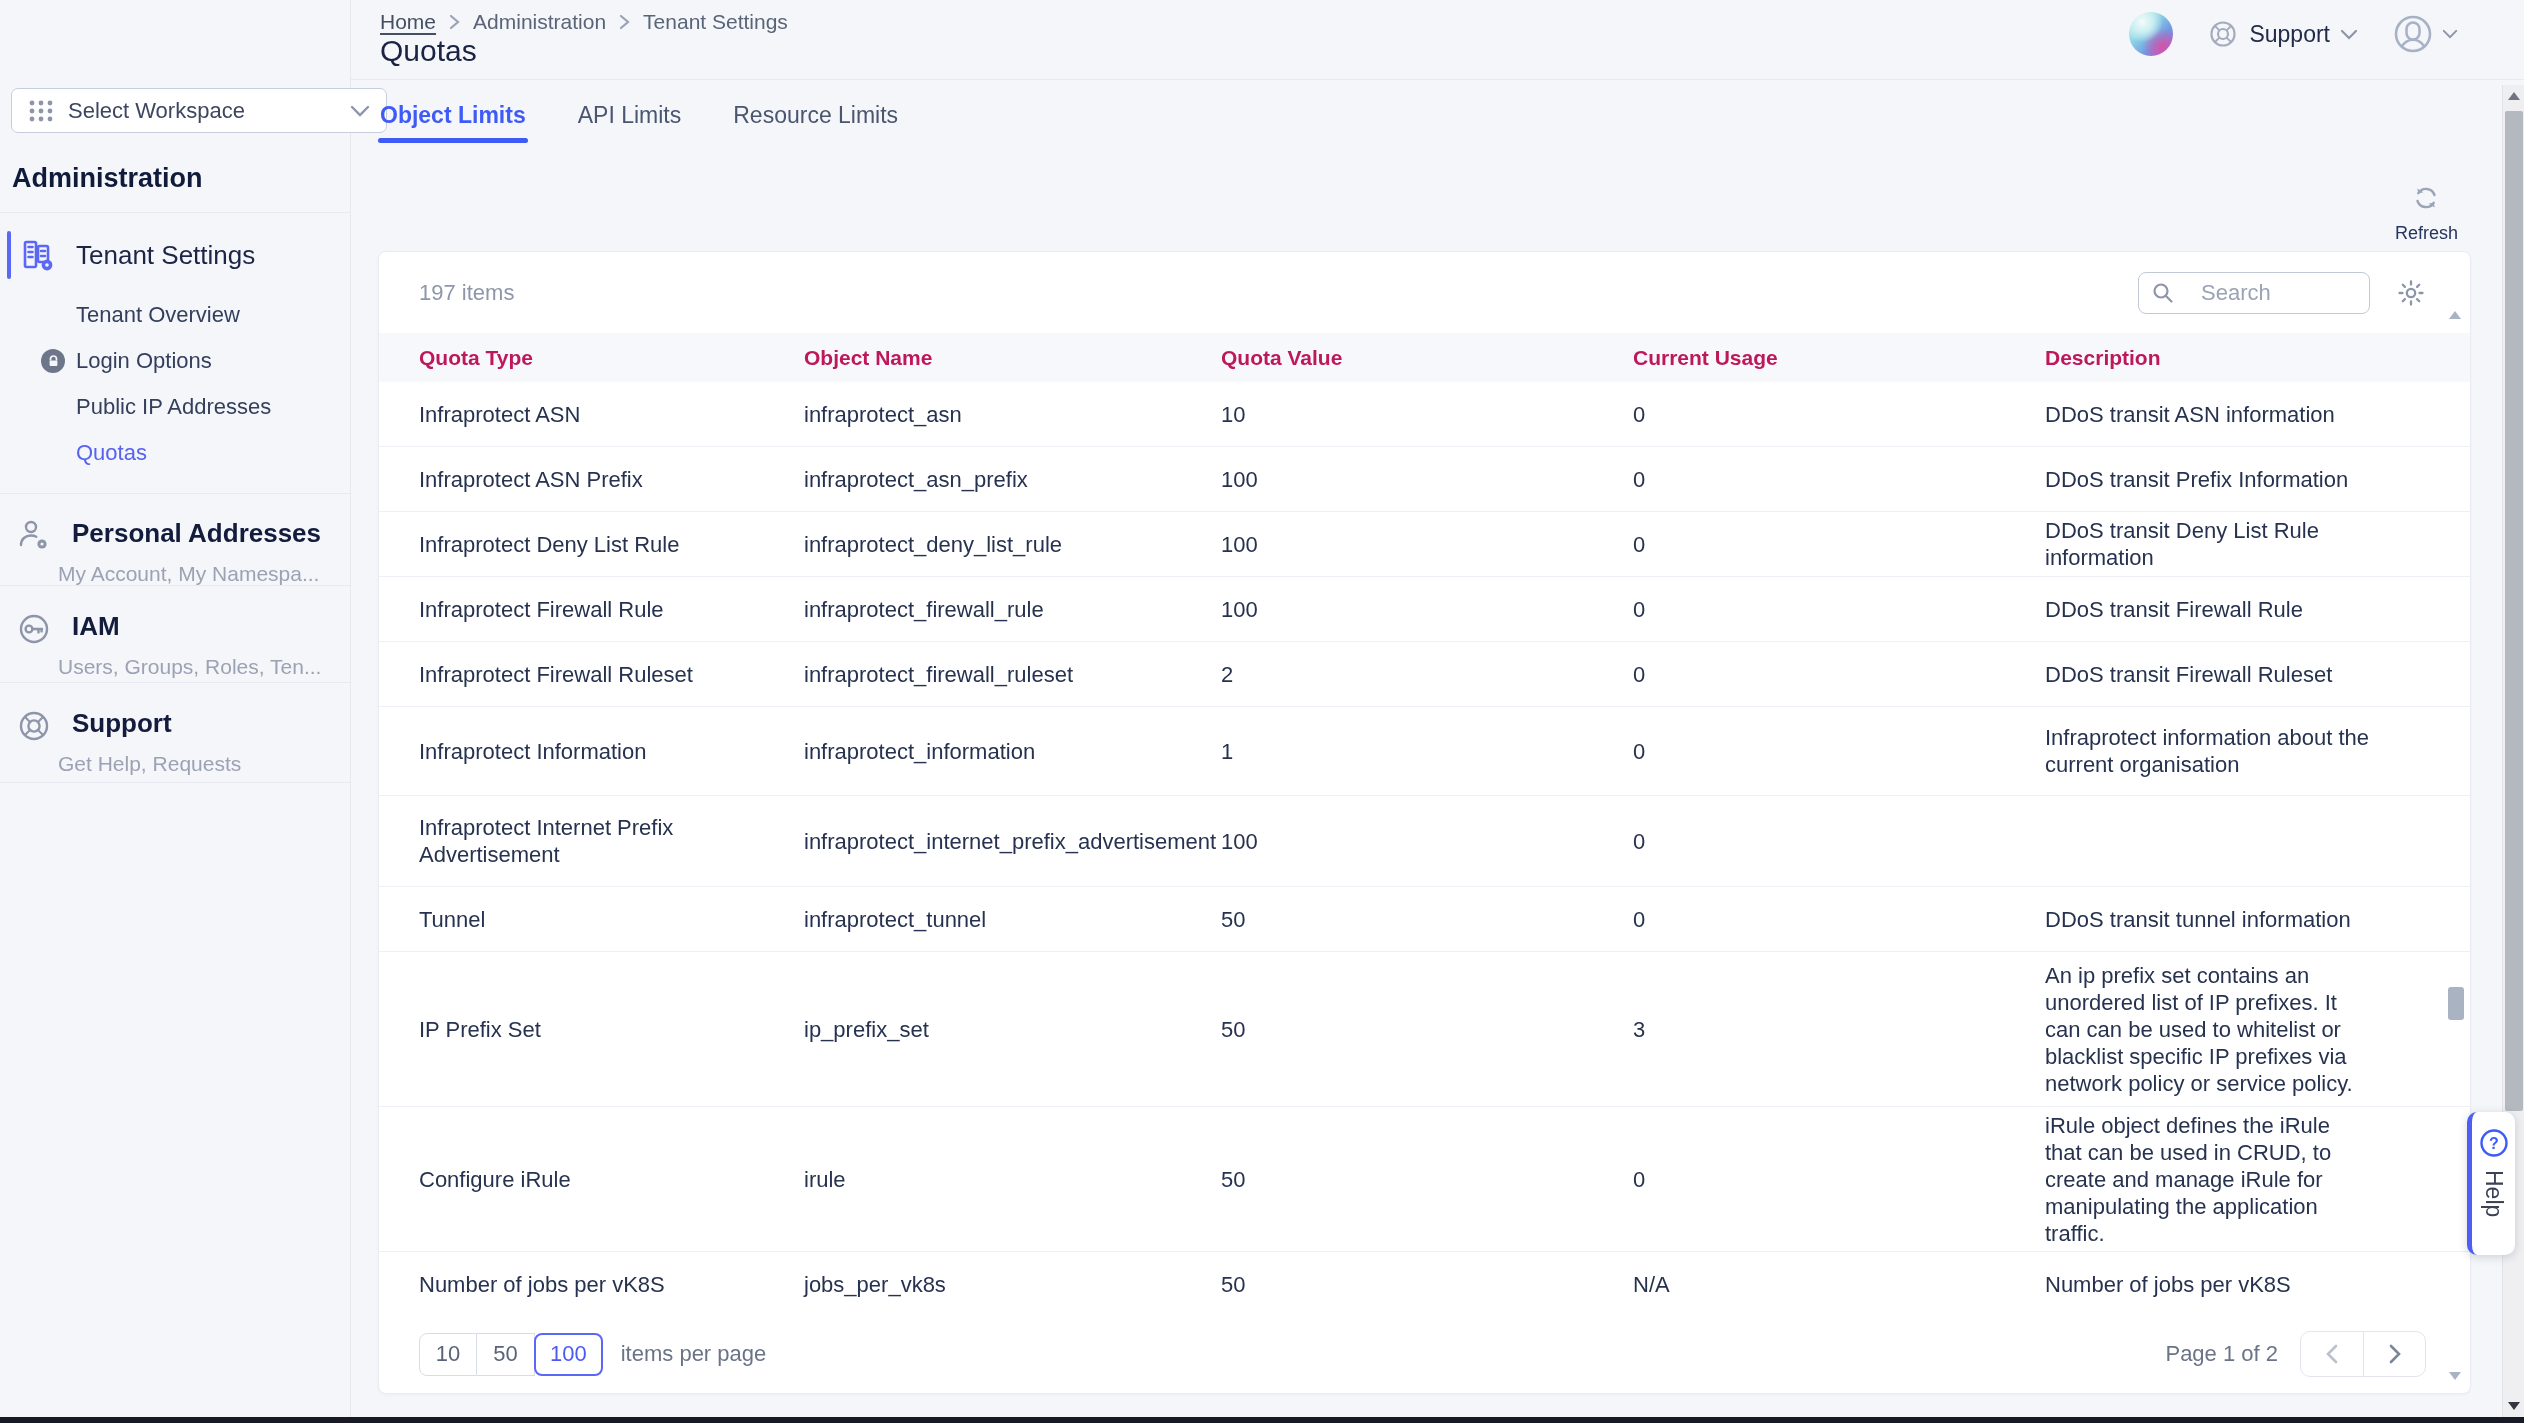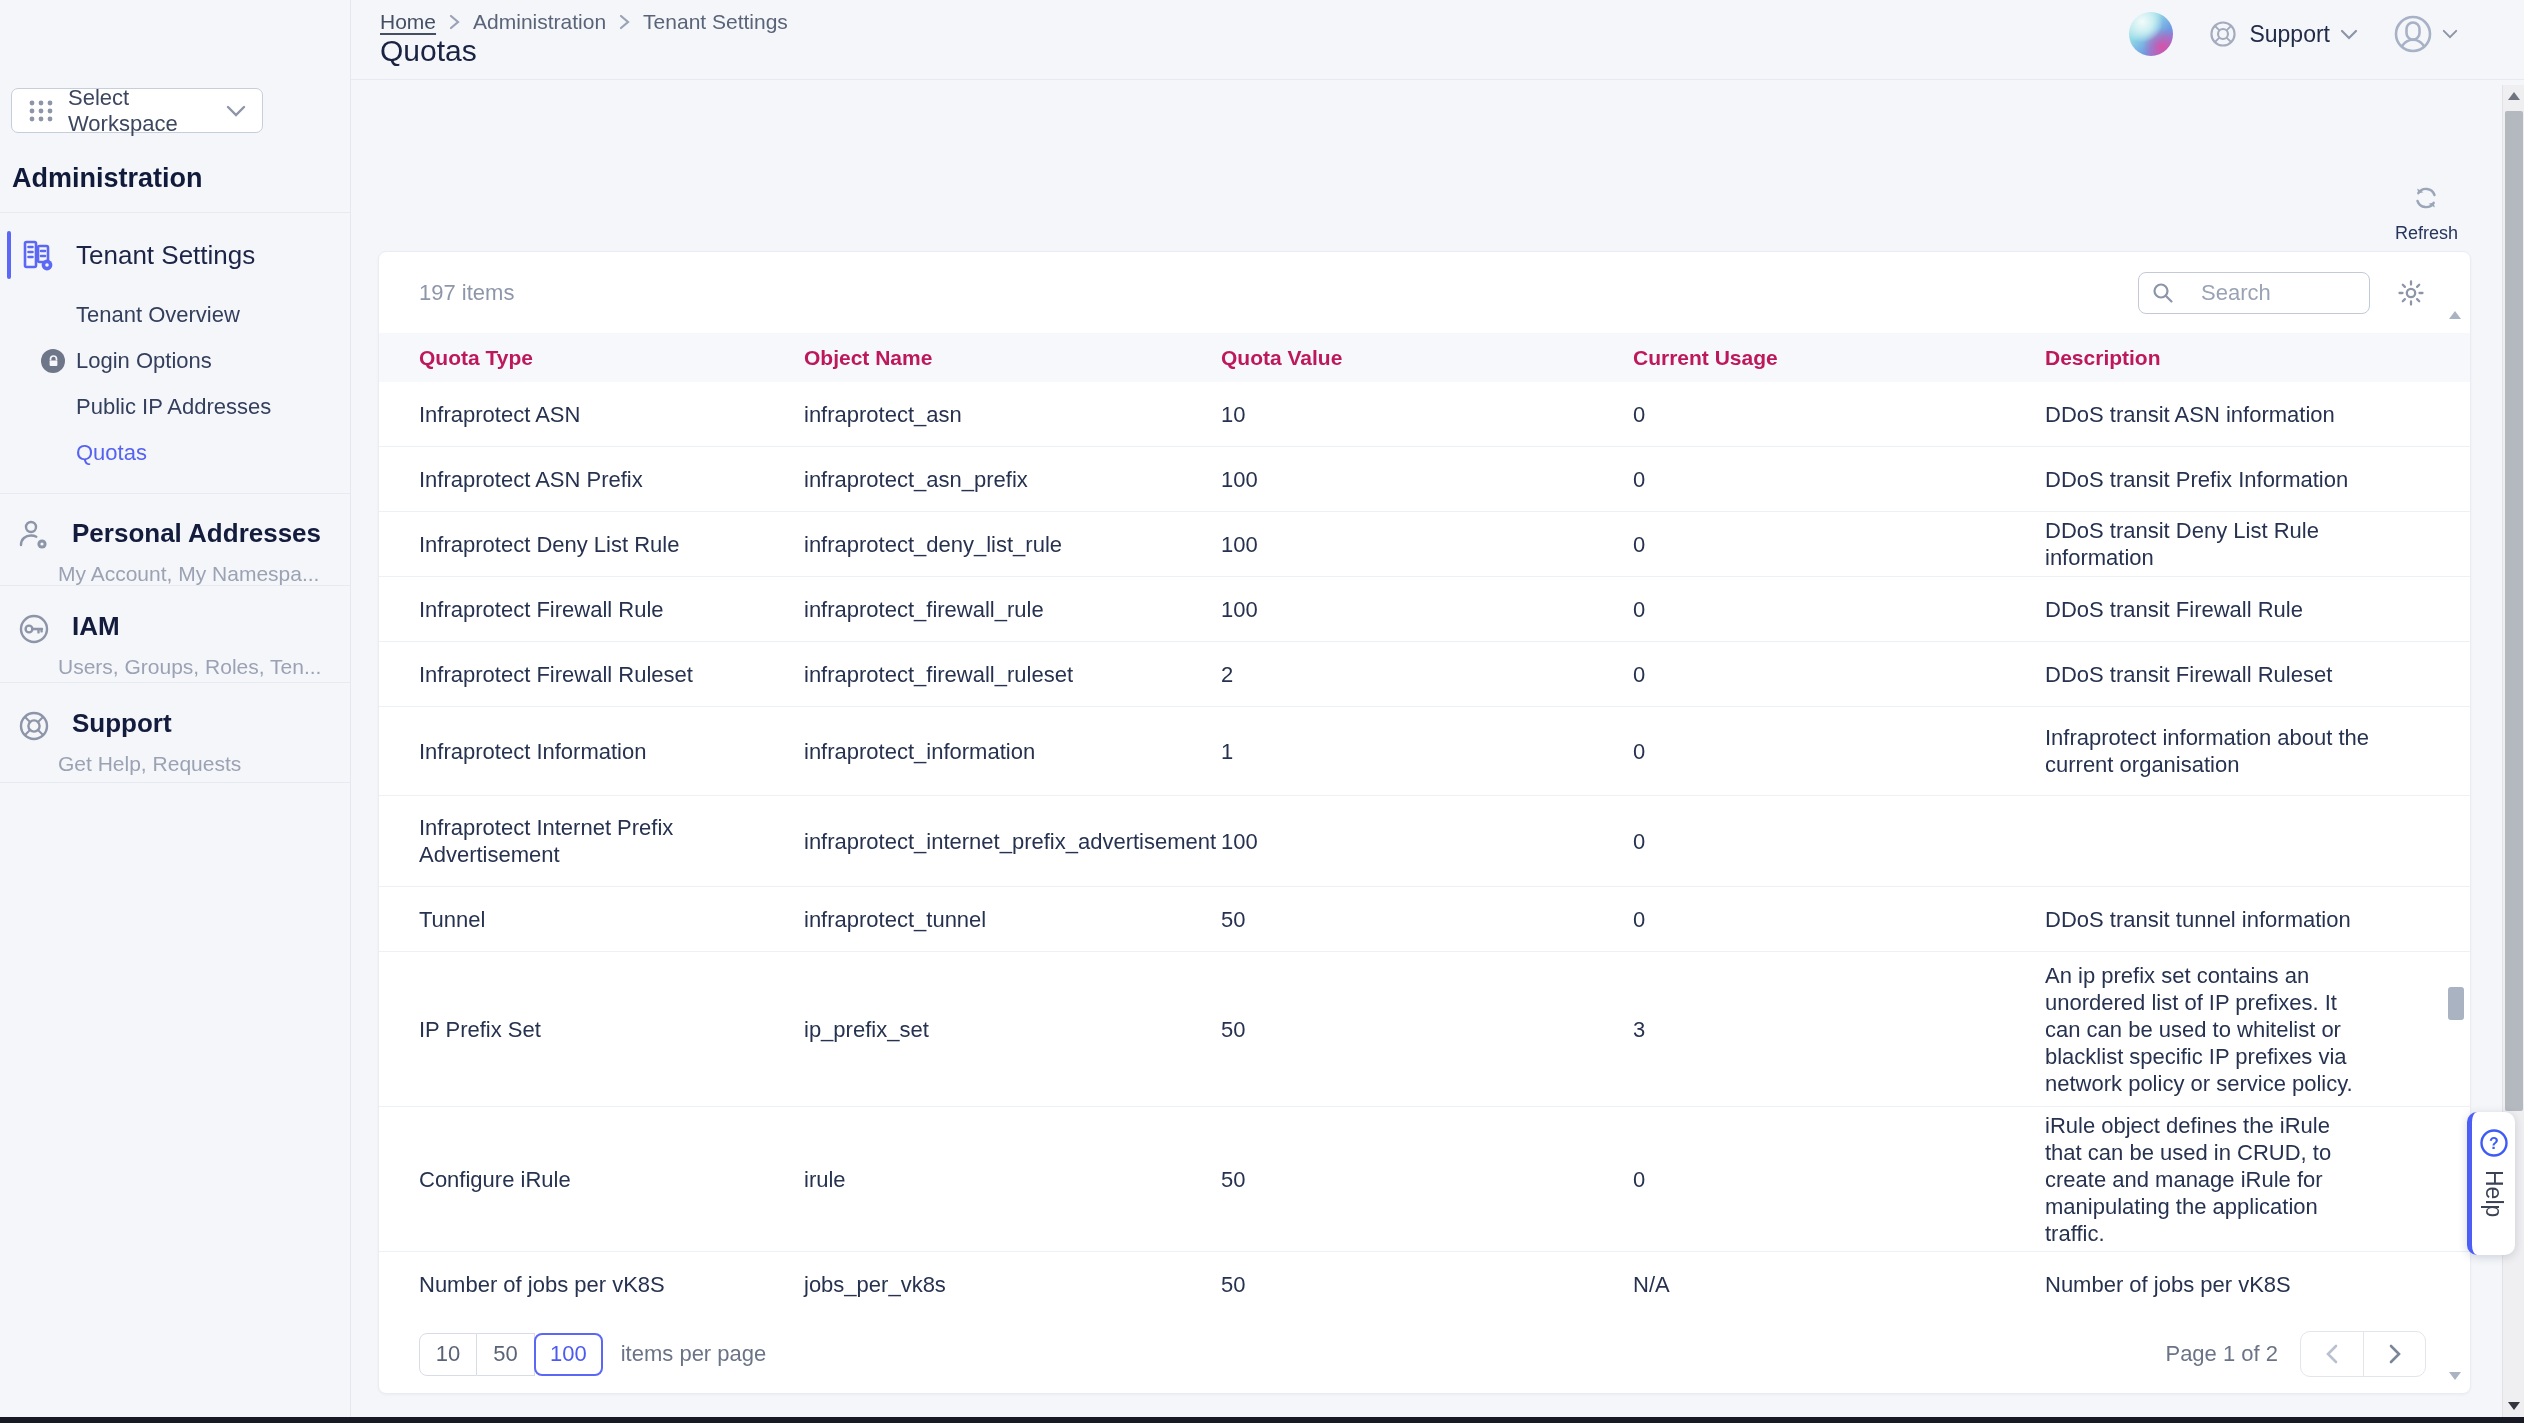--- a/index.html
+++ b/index.html
@@ -11,21 +11,21 @@
     position:relative;
   }
   svg { display:block; }
 
   
   .sidebar {
     position:absolute; left:0; top:0; bottom:6px; width:351px;
     background:#f5f6f9; border-right:1px solid #e5e8ef;
   }
   .ws-btn {
-    position:absolute; left:11px; top:88px; width:252px; height:45px;
+    position:absolute; left:11px; top:88px; width:376px; height:45px;
     background:#fff; border:1px solid #c6cedb; border-radius:7px;
     display:flex; align-items:center; gap:14px; padding:0 16px;
     font-size:22px; color:#3c475f; cursor:pointer;
   }
   .ws-btn .chev { margin-left:auto; }
   .side-heading {
     position:absolute; left:12px; top:163px;
     font-size:27px; font-weight:700; color:#101b3c;
   }
   .side-div { position:absolute; left:0; right:0; height:1px; background:#e7eaf1; }
@@ -359,20 +359,25 @@
         </span>
         <span>
           <svg width="16" height="10" viewBox="0 0 18 11">
               <path d="M2 2 l7 7 7-7" fill="none" stroke="#8d95a8" stroke-width="2.2" stroke-linecap="round"></path>
             </svg>
         </span>
       </span>
     </div>
   </div>
 
+  <div class="tabs">
+    <div class="tab active">Object Limits</div>
+    <div class="tab">API Limits</div>
+    <div class="tab">Resource Limits</div>
+  </div>
 
   <div class="refresh-btn">
     <span>
       <svg width="26" height="26" viewBox="0 0 26 26">
         <g fill="none" stroke="#9aa5b8" stroke-width="2.4" stroke-linecap="round">
           <path d="M21.5 10 a9 9 0 0 0 -16.2 -1.8"></path>
           <path d="M4.5 16 a9 9 0 0 0 16.2 1.8"></path>
         </g>
         <path d="M4.2 3.5 l1.2 5 5-1.2 z" fill="#9aa5b8"></path>
         <path d="M21.8 22.5 l-1.2-5 -5 1.2 z" fill="#9aa5b8"></path>

